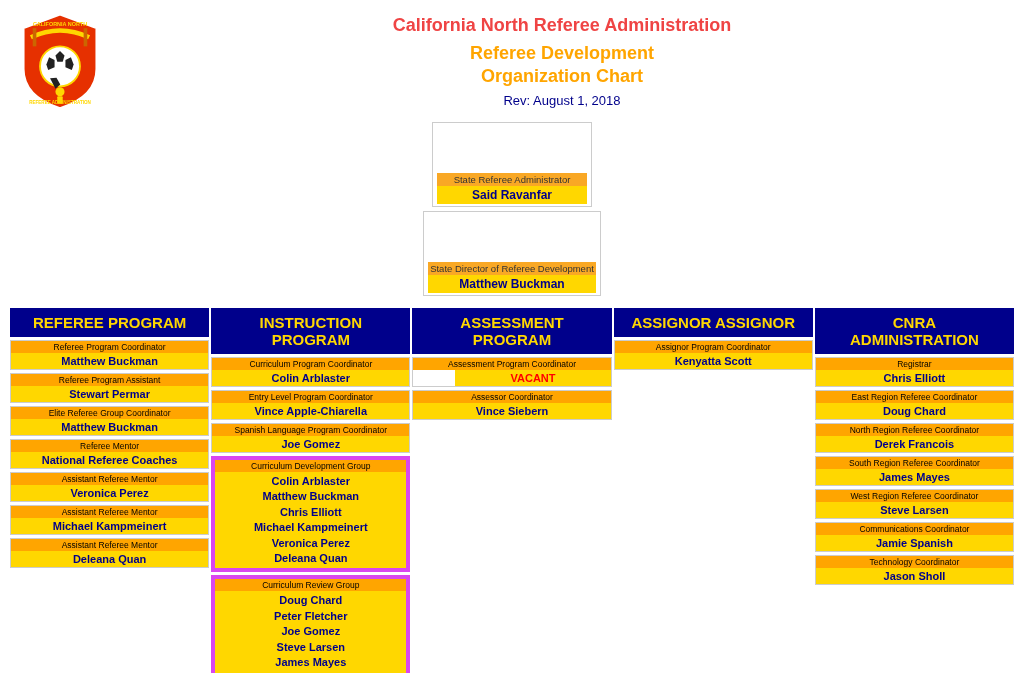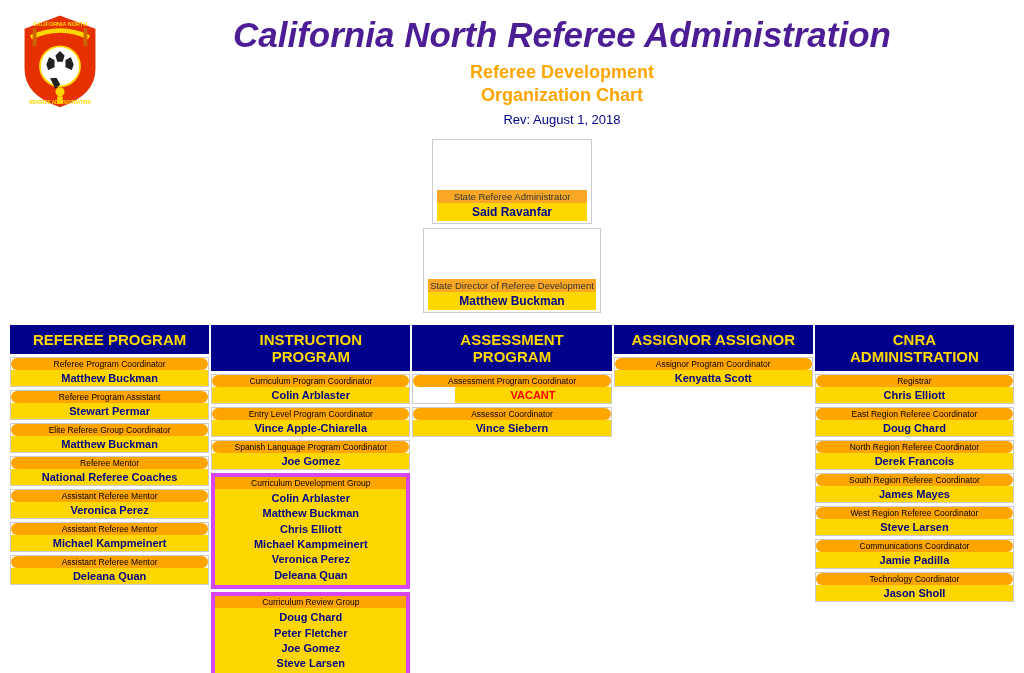--- a/index.html
+++ b/index.html
@@ -19,25 +19,24 @@
       display: flex;
       align-items: flex-start;
       margin-bottom: 10px;
     }
     .header-text {
       flex: 1;
       text-align: center;
       padding-top: 5px;
     }
     .main-title {
-      font-size: 35px;
-      font-weight: bold;
-      color: #4c1d95;
+      font-size: 18px;
+      font-weight: bold;
+      color: #ef4444;
       margin-bottom: 6px;
-      font-style: italic;
     }
     .sub-title {
       font-size: 18px;
       font-weight: bold;
       color: #FFA500;
       line-height: 1.3;
     }
     .rev {
       font-size: 13px;
       color: #00008B;
@@ -97,21 +96,20 @@
     .col-box {
       border: 1px solid #ccc;
       text-align: center;
     }
     .col-box .lbl {
       background: #FFA500;
       font-size: 8.5px;
       color: #000;
       padding: 1px 6px;
       display: block;
-      border-radius: 6px;
     }
     .col-box .nm {
       background: #FFD700;
       font-size: 11px;
       font-weight: bold;
       color: #00008B;
       padding: 2px 2px;
       display: block;
     }
     .col-box .nm.vacant {
@@ -307,21 +305,21 @@
       <div class="col-box">
         <span class="lbl">South Region Referee Coordinator</span>
         <span class="nm">James Mayes</span>
       </div>
       <div class="col-box">
         <span class="lbl">West Region Referee Coordinator</span>
         <span class="nm">Steve Larsen</span>
       </div>
       <div class="col-box">
         <span class="lbl">Communications Coordinator</span>
-        <span class="nm">Jamie Padilla</span>
+        <span class="nm">Jamie Spanish</span>
       </div>
       <div class="col-box">
         <span class="lbl">Technology Coordinator</span>
         <span class="nm">Jason Sholl</span>
       </div>
     </div>
 
   </div>
 </div>
 

